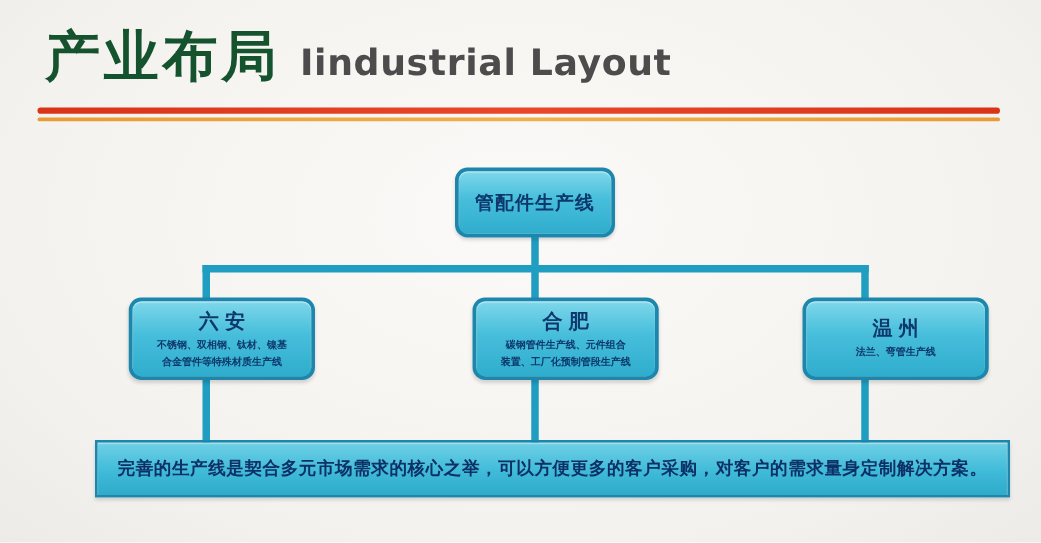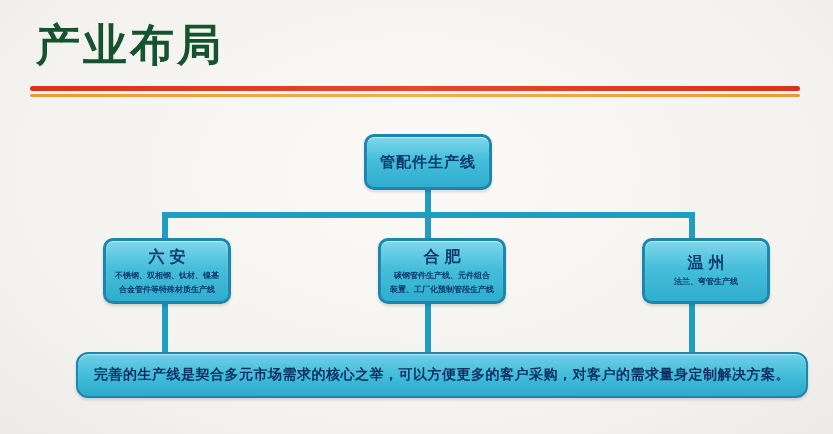--- a/index.html
+++ b/index.html
@@ -75,21 +75,21 @@
     top: 134px;
     width: 128px;
     height: 56px;
   }
   .root-label {
     font-weight: bold;
     font-size: 15px;
     letter-spacing: 1px;
   }
   .city-node {
-    width: 128px;
+    width: 149px;
     height: 66px;
     top: 238px;
     padding: 2px 4px;
   }
   .node-luan    { left: 103px; }
   .node-hefei   { left: 366px; margin-left: 12px; }
   .node-wenzhou { left: 630px; margin-left: 12px; }
   .city-name {
     font-weight: bold;
     font-size: 16px;
@@ -121,36 +121,37 @@
   
   .footer-banner {
     position: absolute;
     left: 76px;
     top: 352px;
     width: 732px;
     height: 46px;
     box-sizing: border-box;
     background: linear-gradient(180deg, #6fd0e5 0%, #3fbbd9 55%, #2fabca 100%);
     border: 2px solid #1d86ac;
-    border-radius: 12px;
+    border-radius: 0;
     display: flex;
     align-items: center;
     justify-content: center;
     color: #0d3066;
     font-weight: bold;
     font-size: 14px;
     letter-spacing: 0.5px;
     box-shadow: 0 2px 3px rgba(0,0,0,0.15), inset 0 1px 1px rgba(255,255,255,0.5);
   }
 </style>
 </head>
 <body>
 
 <div class="header">
   <span class="page-title">产业布局</span>
+  <span class="page-subtitle">Iindustrial Layout</span>
 </div>
 <div class="divider">
   <div class="bar-top"></div>
   <div class="bar-bottom"></div>
 </div>
 
 <div class="line line-root-stub"></div>
 <div class="line line-horizontal"></div>
 <div class="line line-stub-luan"></div>
 <div class="line line-stub-hefei"></div>

